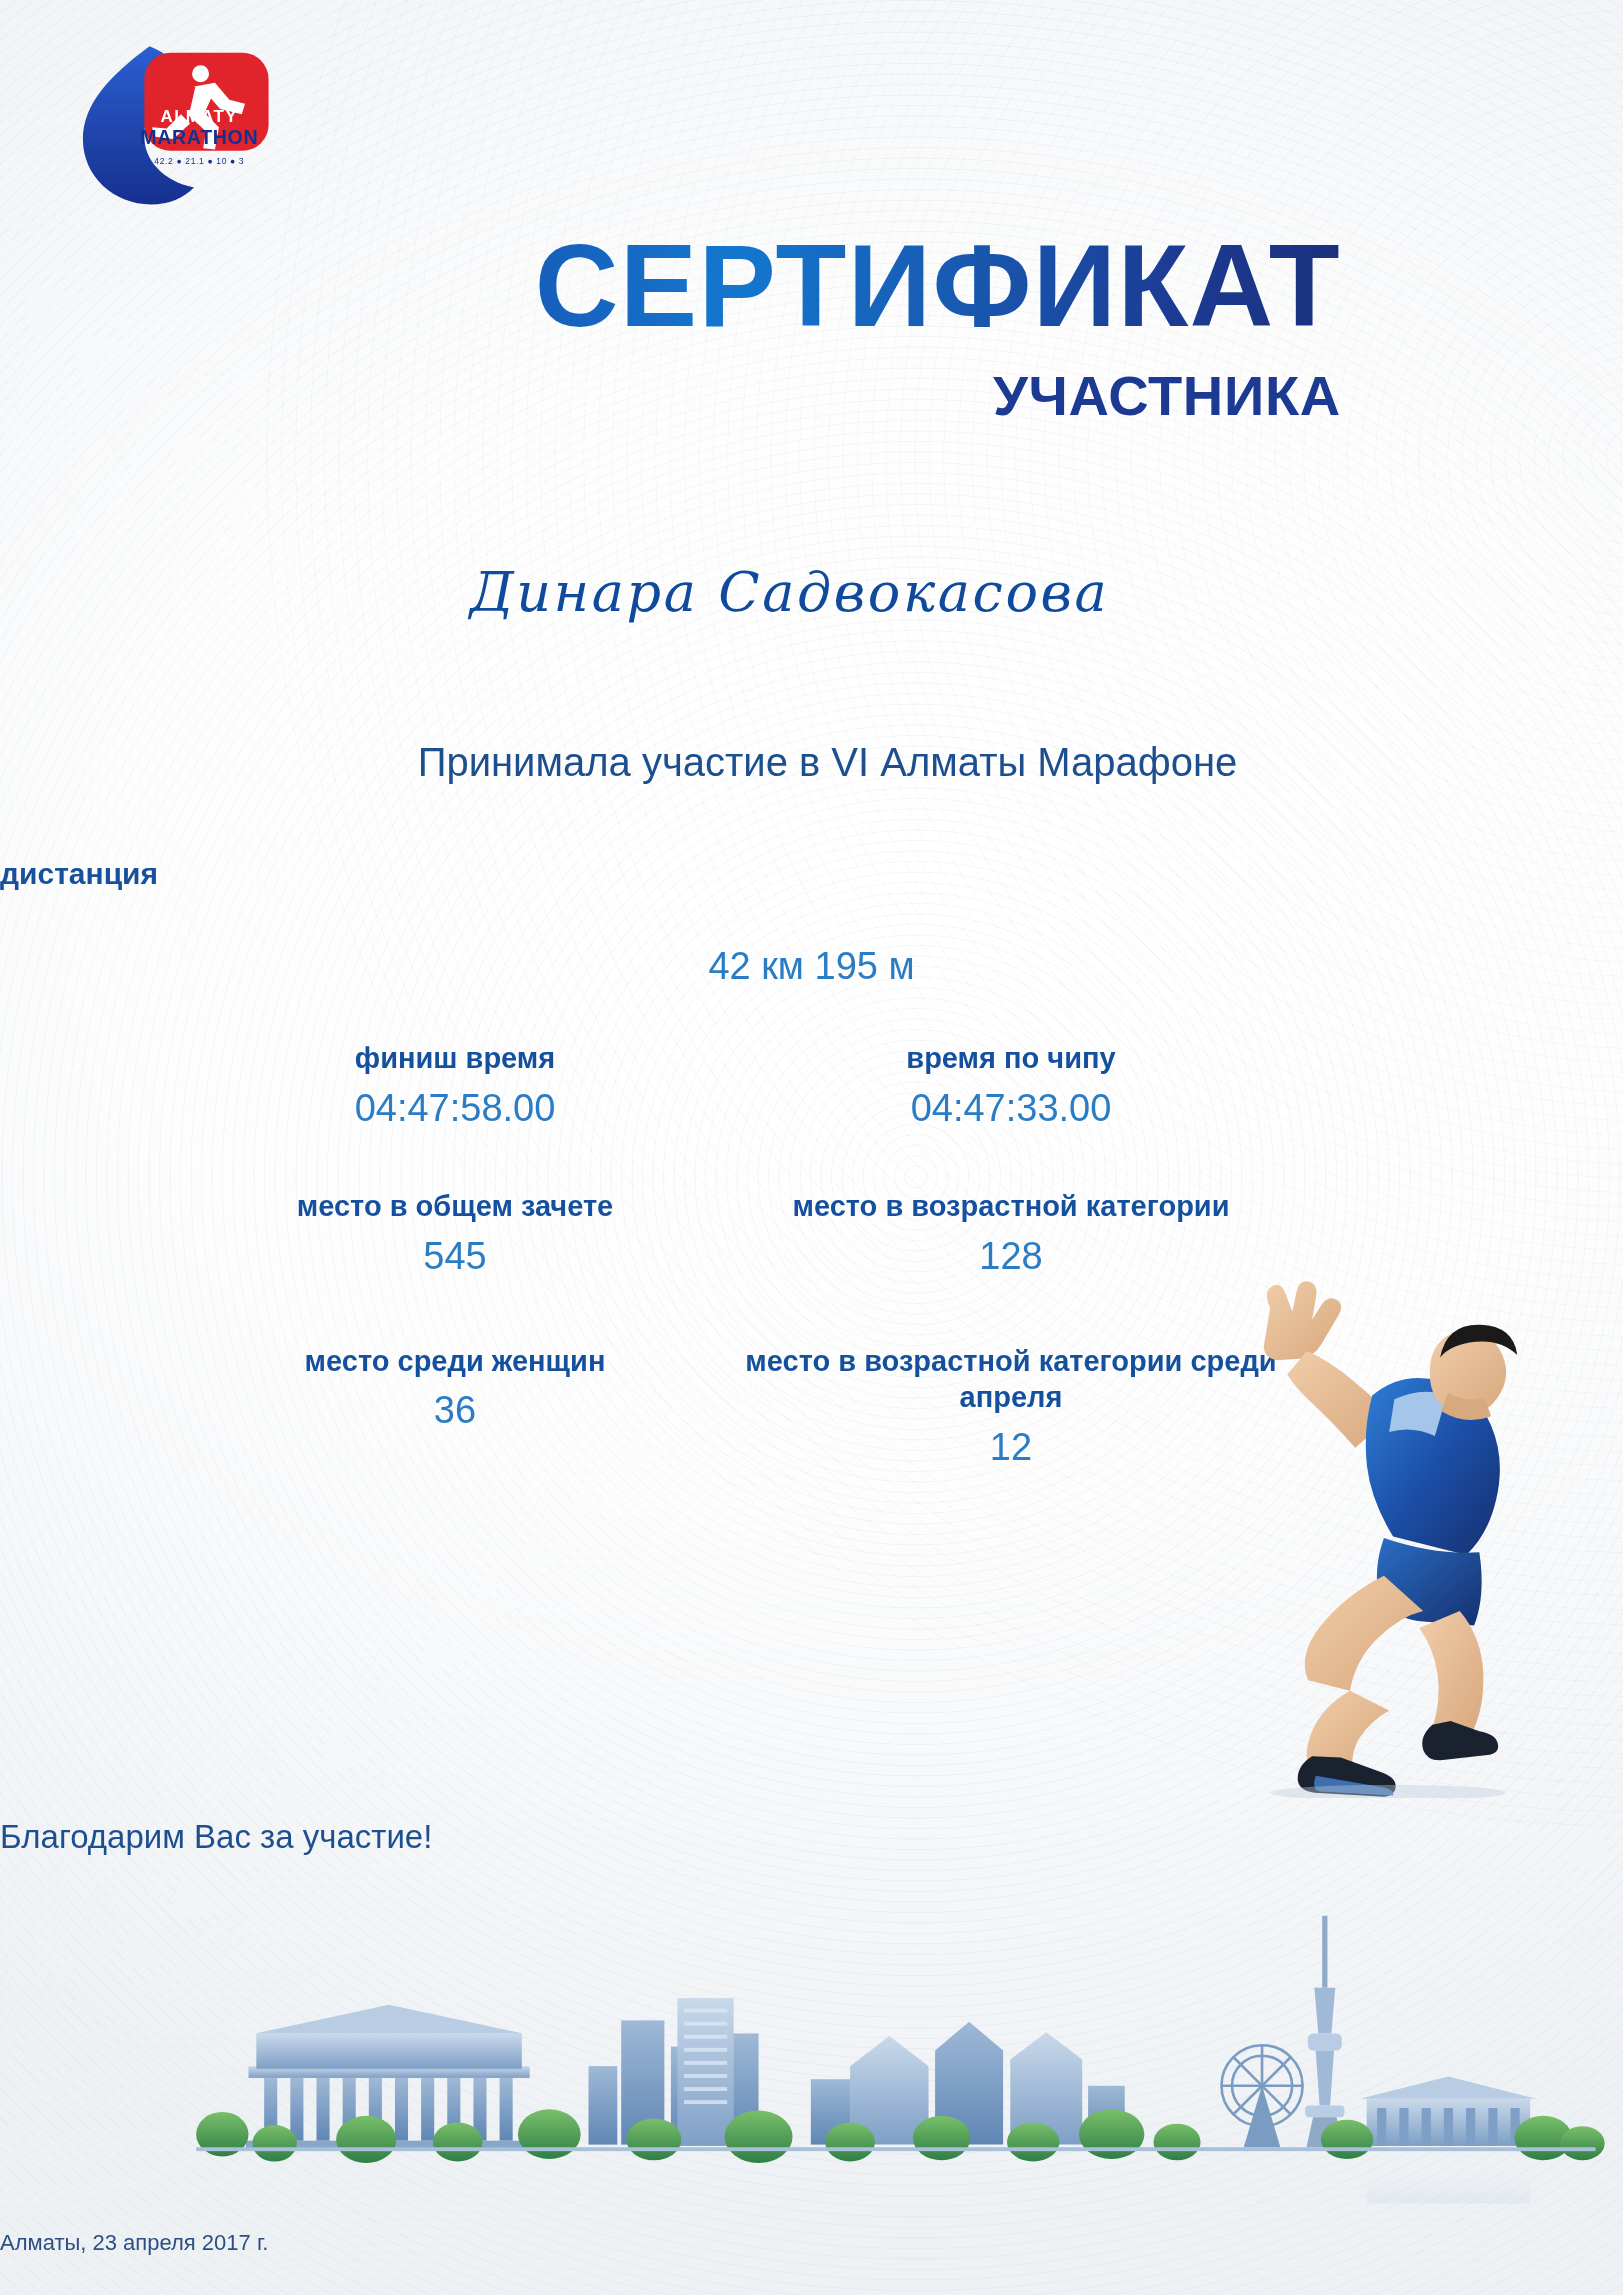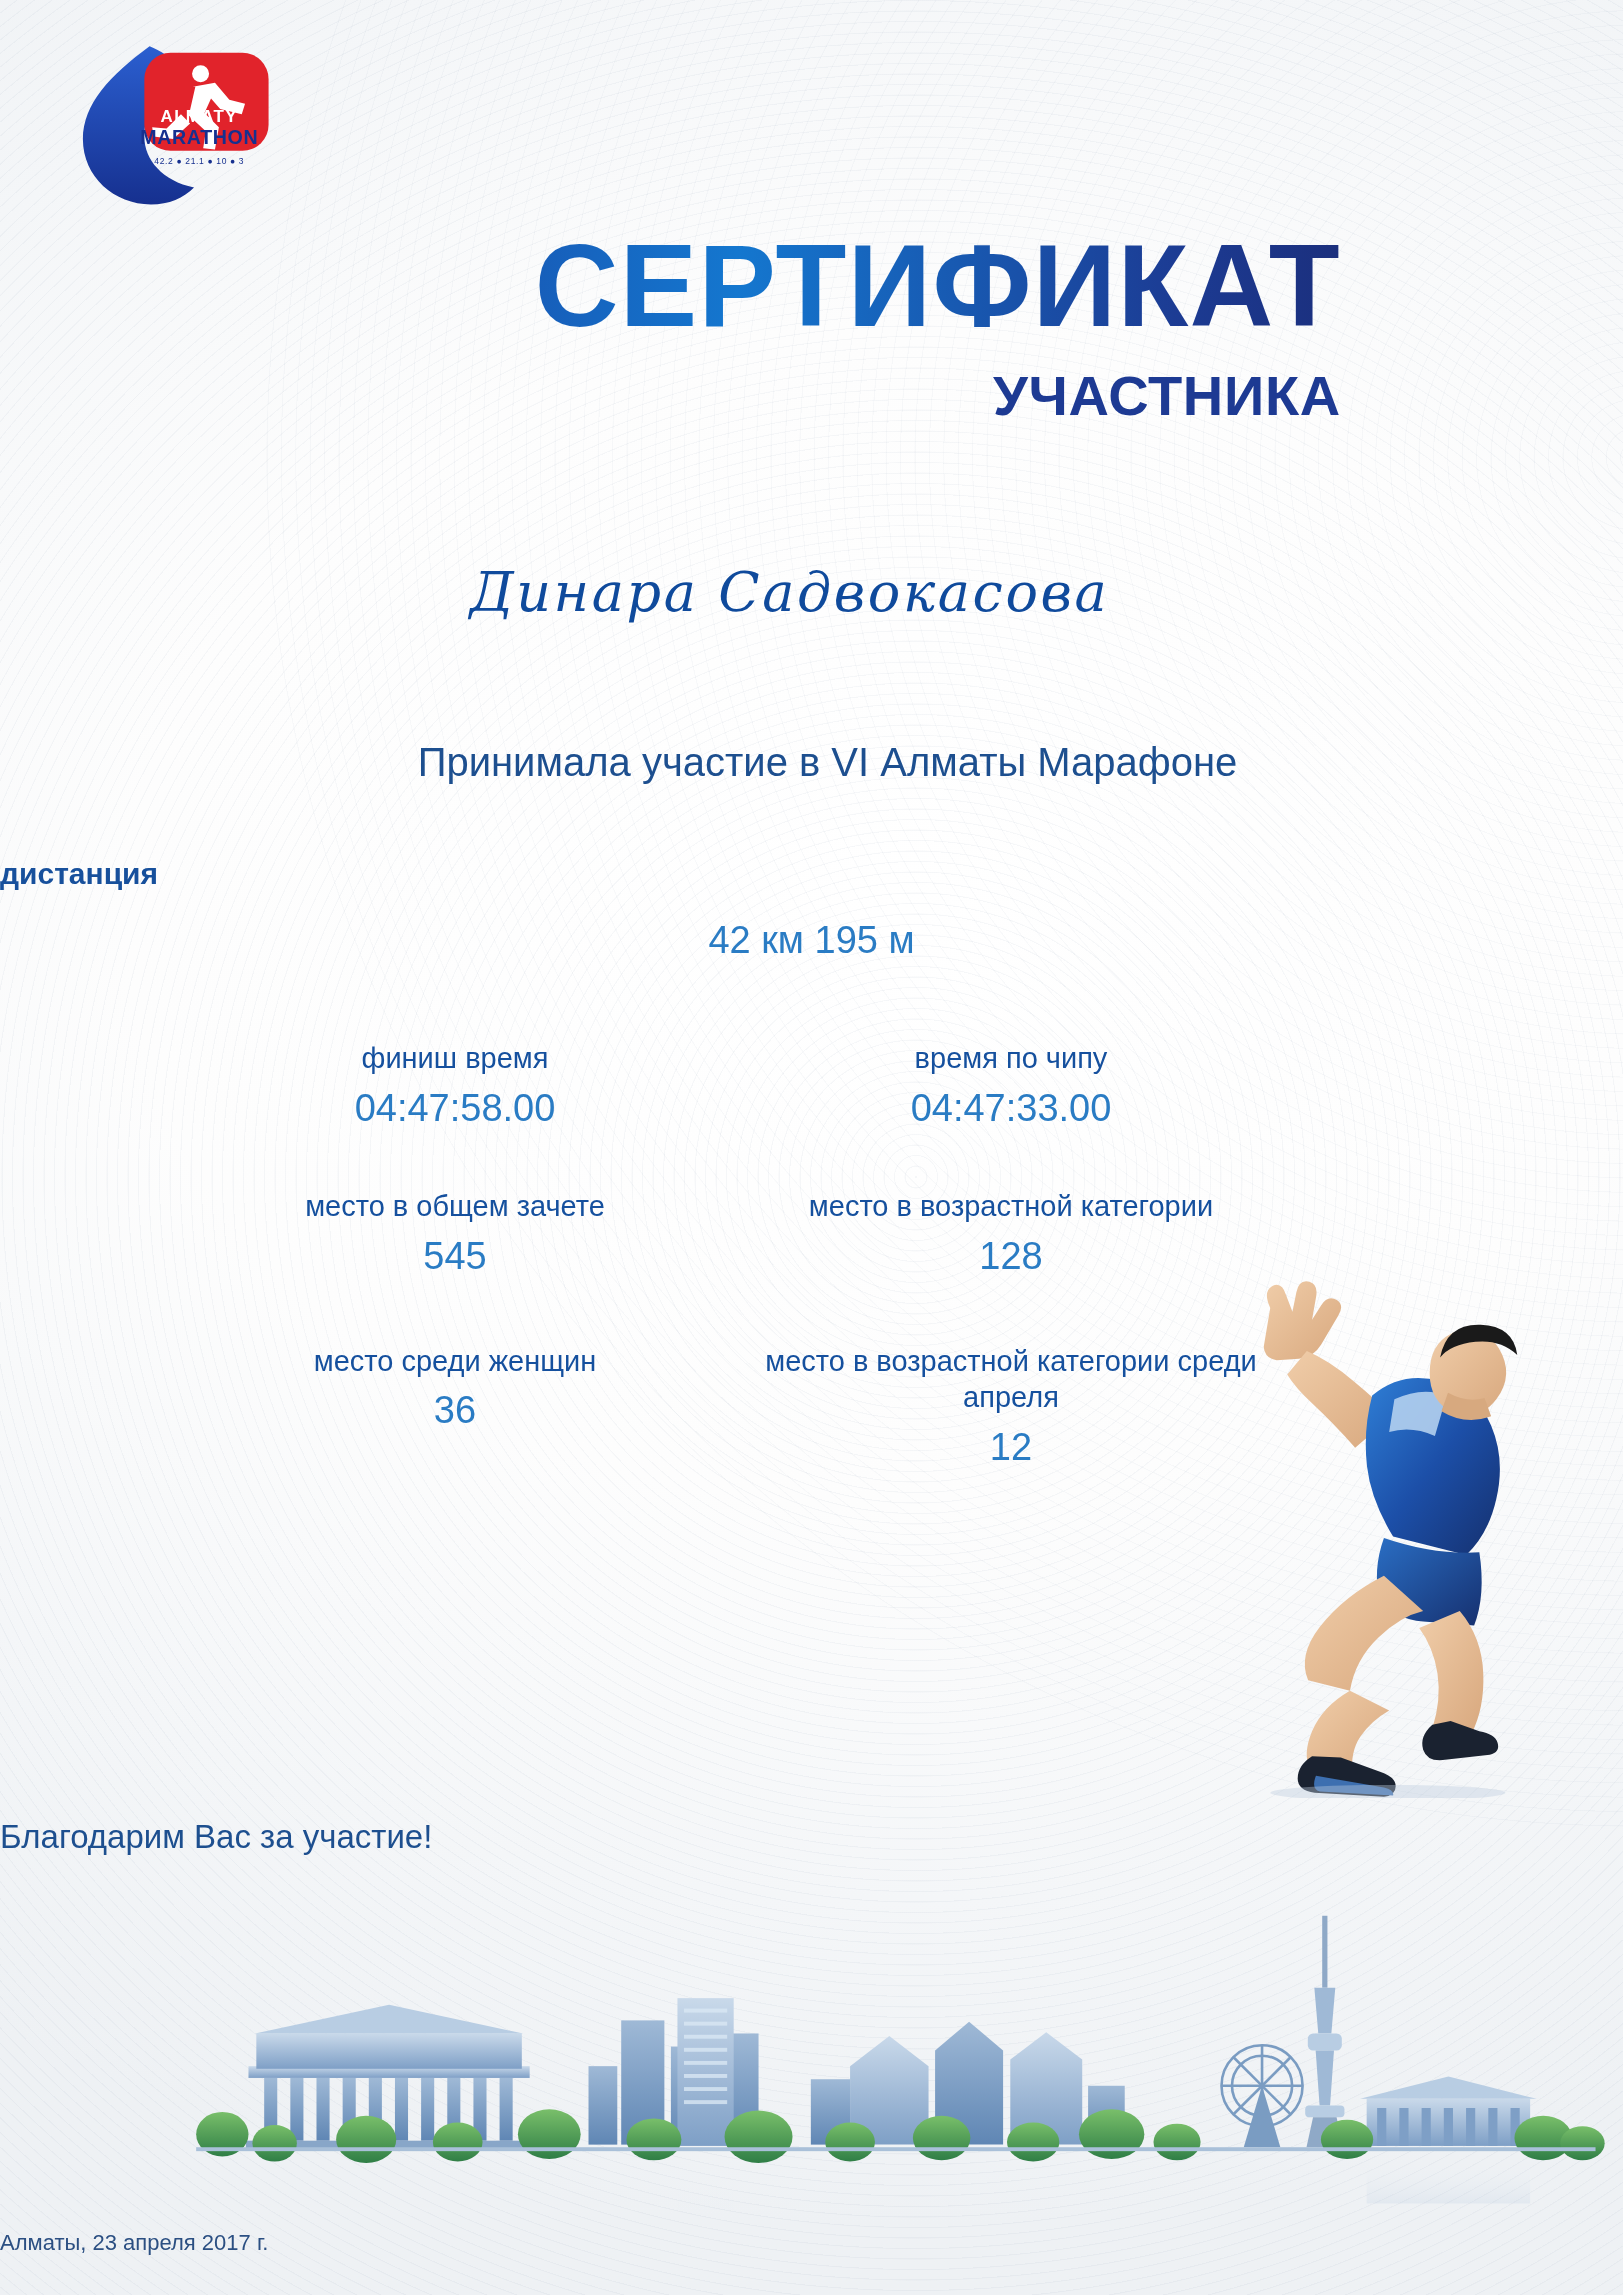--- a/index.html
+++ b/index.html
@@ -124,21 +124,21 @@
     left: 0;
     top: 857px;
     width: 1299px;
     font-size: 30px;
     font-weight: bold;
     color: #17509c;
   }
   .dist-value {
     position: absolute;
     left: 0;
-    top: 919px;
+    top: 945px;
     width: 1623px;
     text-align: center;
     font-size: 38px;
     color: #2a7cc4;
   }
 
   
   .results {
     position: absolute;
     left: 177px;
@@ -149,21 +149,21 @@
     display: flex;
     width: 100%;
   }
   .res-cell {
     width: 50%;
     text-align: center;
     padding-bottom: 39px;
   }
   .res-label {
     font-size: 29px;
-    font-weight: normal;
+    font-weight: bold;
     color: #15509e;
     line-height: 1.25;
   }
   .res-value {
     margin-top: 10.5px;
     font-size: 38px;
     color: #2a7cc4;
   }
   .row-gap-1 .res-cell { padding-bottom: 58px; }
   .row-gap-2 .res-cell { padding-bottom: 65px; }

